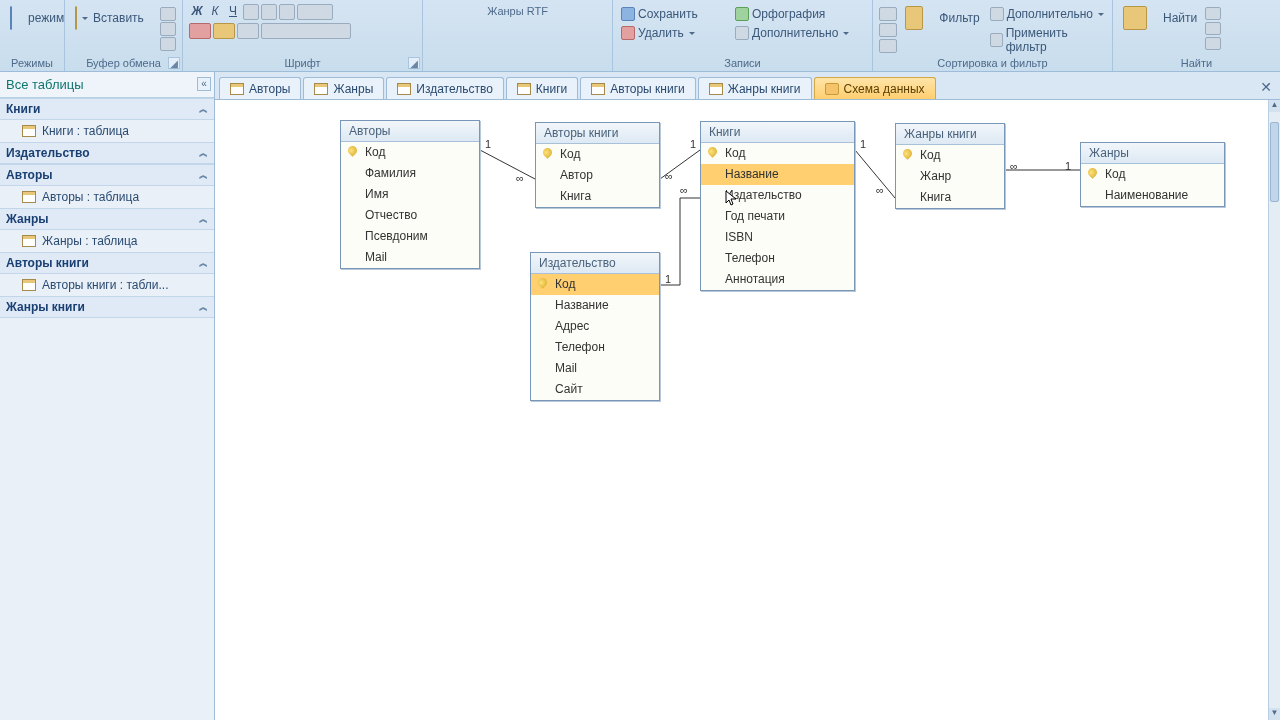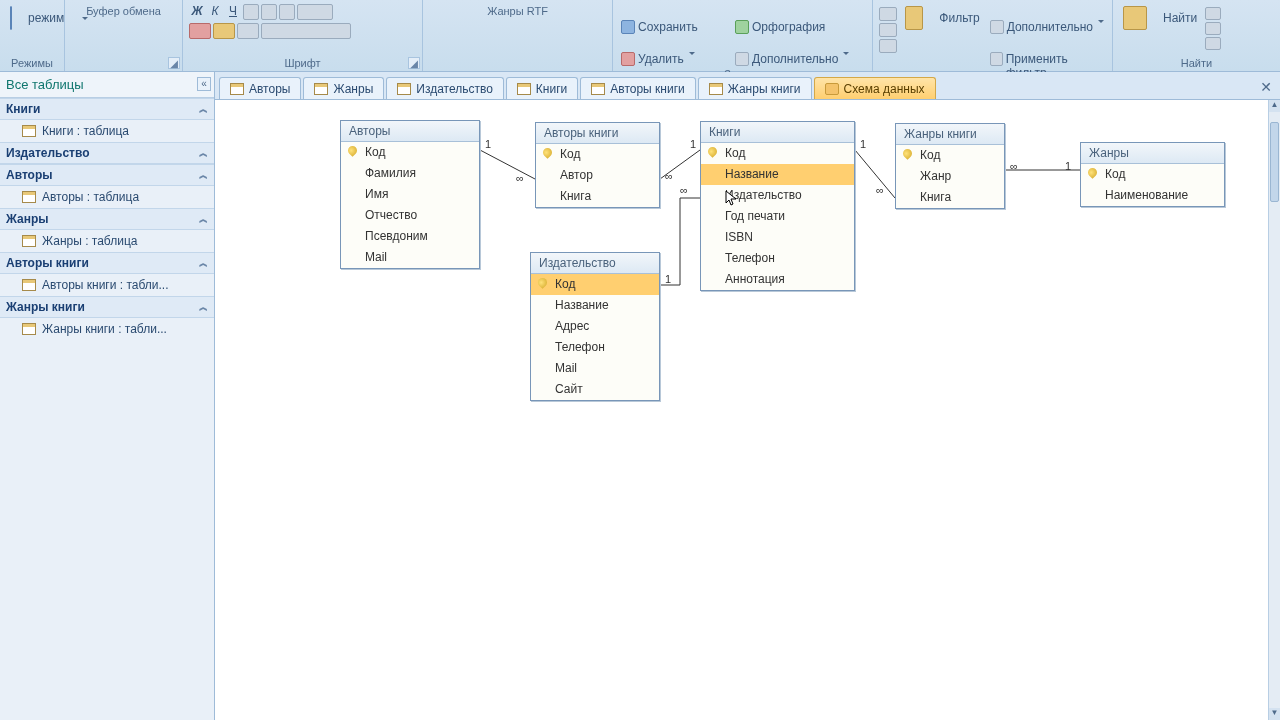--- a/index.html
+++ b/index.html
@@ -5,21 +5,21 @@
 * { margin:0; padding:0; box-sizing:border-box; font-family:"Segoe UI",Tahoma,sans-serif; font-size:12px; }
 body { background:#fff; width:1280px; height:720px; overflow:hidden; position:relative; }
 
 
 .ribbon { height:72px; background:linear-gradient(#d5e4f2,#c8dded); border-bottom:1px solid #9ebbd8; display:flex; position:relative; }
 .ribbon_grp { border-right:1px solid #a8c4df; display:flex; flex-direction:column; justify-content:space-between; padding:4px 6px 1px; height:100%; position:relative; }
 .ribbon_grp_body { flex:1; display:flex; align-items:flex-start; gap:4px; }
 .ribbon_grp_label { text-align:center; color:#4e6a8a; font-size:11px; padding:1px 0; }
 .rbtn_big { display:flex; flex-direction:row; align-items:center; justify-content:flex-start; padding:2px 4px; min-width:44px; color:#3b587a; gap:16px; }
 .rbtn_big .ico { width:24px; height:24px; }
-.rbtn_sm { display:flex; align-items:flex-start; color:#3b587a; font-size:11px; gap:3px; padding:1px 2px;margin-top:13px; }
+.rbtn_sm { display:flex; align-items:center; color:#3b587a; font-size:11px; gap:3px; padding:1px 2px; }
 .rbtn_sm .ico { width:14px; height:14px; }
 .vstack { display:flex; flex-direction:column; gap:1px; }
 .hstack { display:flex; gap:2px; }
 .grp_corner { position:absolute; right:2px; bottom:2px; width:12px; height:12px; color:#6a86a8; font-size:10px; text-align:center; line-height:12px; border:1px solid #a8c4df; background:#e4eef8; }
 
 
 .ico { display:inline-block; background:#e8c878; border:1px solid #b89648; border-radius:2px; }
 .ico.blue { background:#8db4e0; border-color:#5a84b8; }
 .ico.grey { background:#cfd9e4; border-color:#9aabbd; }
 .ico.green{ background:#9fd29f; border-color:#5aa05a; }
@@ -74,20 +74,32 @@
       <div class="rbtn_big">
         <span class="ico blue"></span>
         <span>режим</span>
         <span class="tri"></span>
       </div>
     </div>
     <div class="ribbon_grp_label">Режимы</div>
   </div>
 
   <div class="ribbon_grp" style="width:118px">
+    <div class="ribbon_grp_body">
+      <div class="rbtn_big">
+        <span class="ico"></span>
+        <span>Вставить</span>
+        <span class="tri"></span>
+      </div>
+      <div class="vstack" style="padding-top:3px">
+        <span class="ico grey" style="width:16px;height:14px"></span>
+        <span class="ico grey" style="width:16px;height:14px"></span>
+        <span class="ico grey" style="width:16px;height:14px"></span>
+      </div>
+    </div>
     <div class="ribbon_grp_label">Буфер обмена</div>
     <div class="grp_corner">◢</div>
   </div>
 
   <div class="ribbon_grp" style="width:240px">
     <div class="ribbon_grp_body">
       <div class="vstack" style="gap:3px;width:100%">
         <div class="hstack">
           <span style="width:16px;height:16px;font-style:italic;font-weight:bold;color:#3b587a;text-align:center">Ж</span>
           <span style="width:16px;height:16px;font-style:italic;color:#3b587a;text-align:center">К</span>
@@ -221,24 +233,20 @@
         <span>Авторы книги</span>
         <span class="chev">︽</span>
       </div>
       <div class="sb_item">
         <span class="tbl_ico"></span>
         <span>Авторы книги : табли...</span>
       </div>
       <div class="sb_cat">
         <span>Жанры книги</span>
         <span class="chev">︽</span>
-      </div>
-      <div class="sb_item">
-        <span class="tbl_ico"></span>
-        <span>Жанры книги : табли...</span>
       </div>
     </div>
 </div>
 <div style="position:absolute;top:77px;left:197px;width:14px;height:14px;border:1px solid #9ebbd8;background:#e9f2fb;color:#4e6a8a;font-size:10px;text-align:center;line-height:12px">«</div>
 
 <div class="tabs">
   <div id="tabs_host" style="display:flex;align-items:flex-end">
       <div class="tab">
         <span class="tbl_ico"></span>
         <span>Авторы</span>

